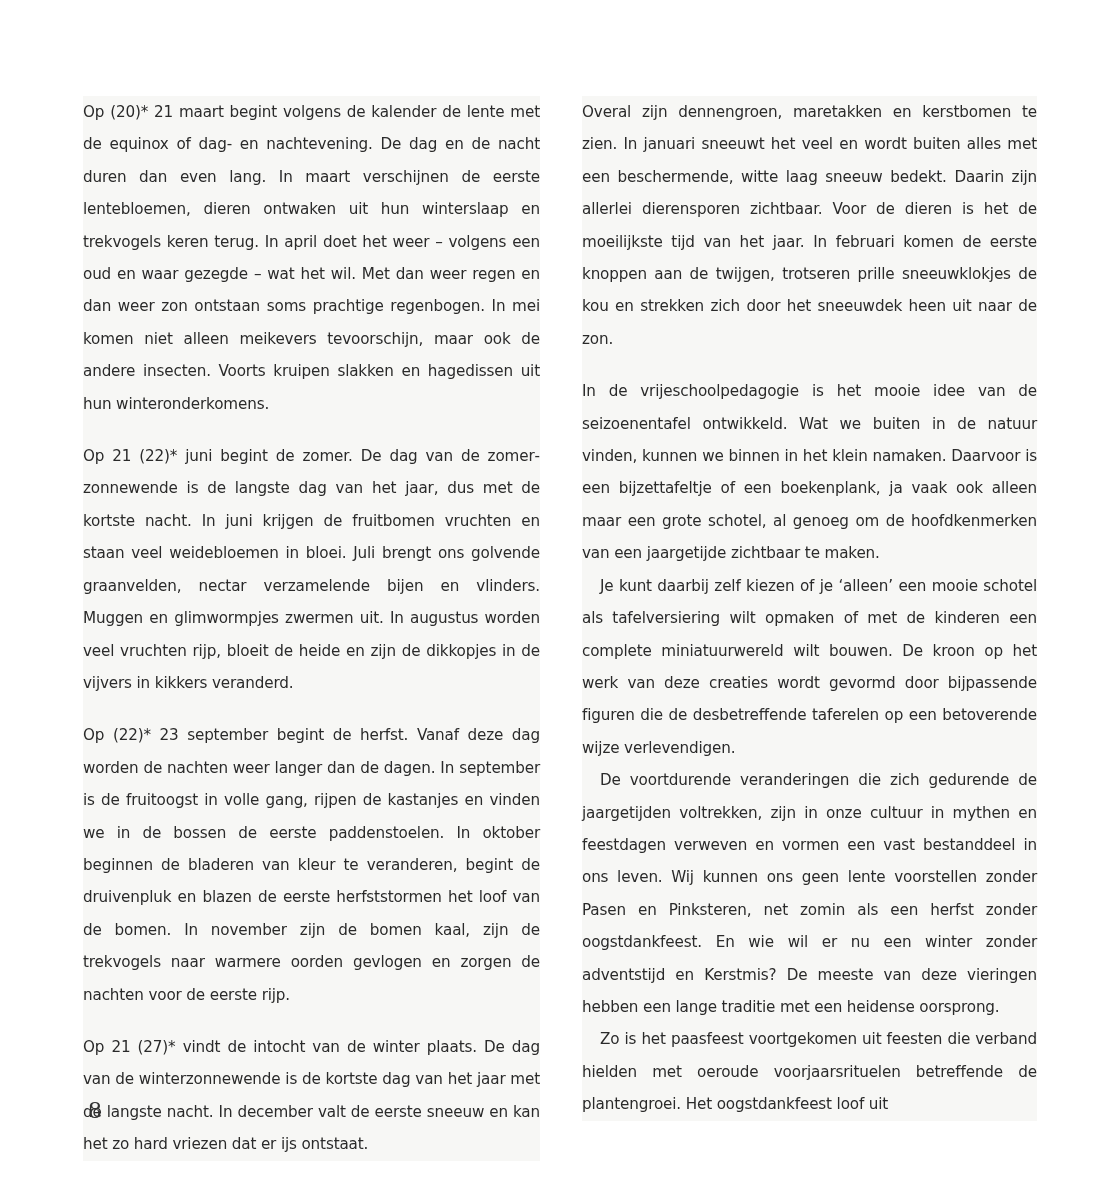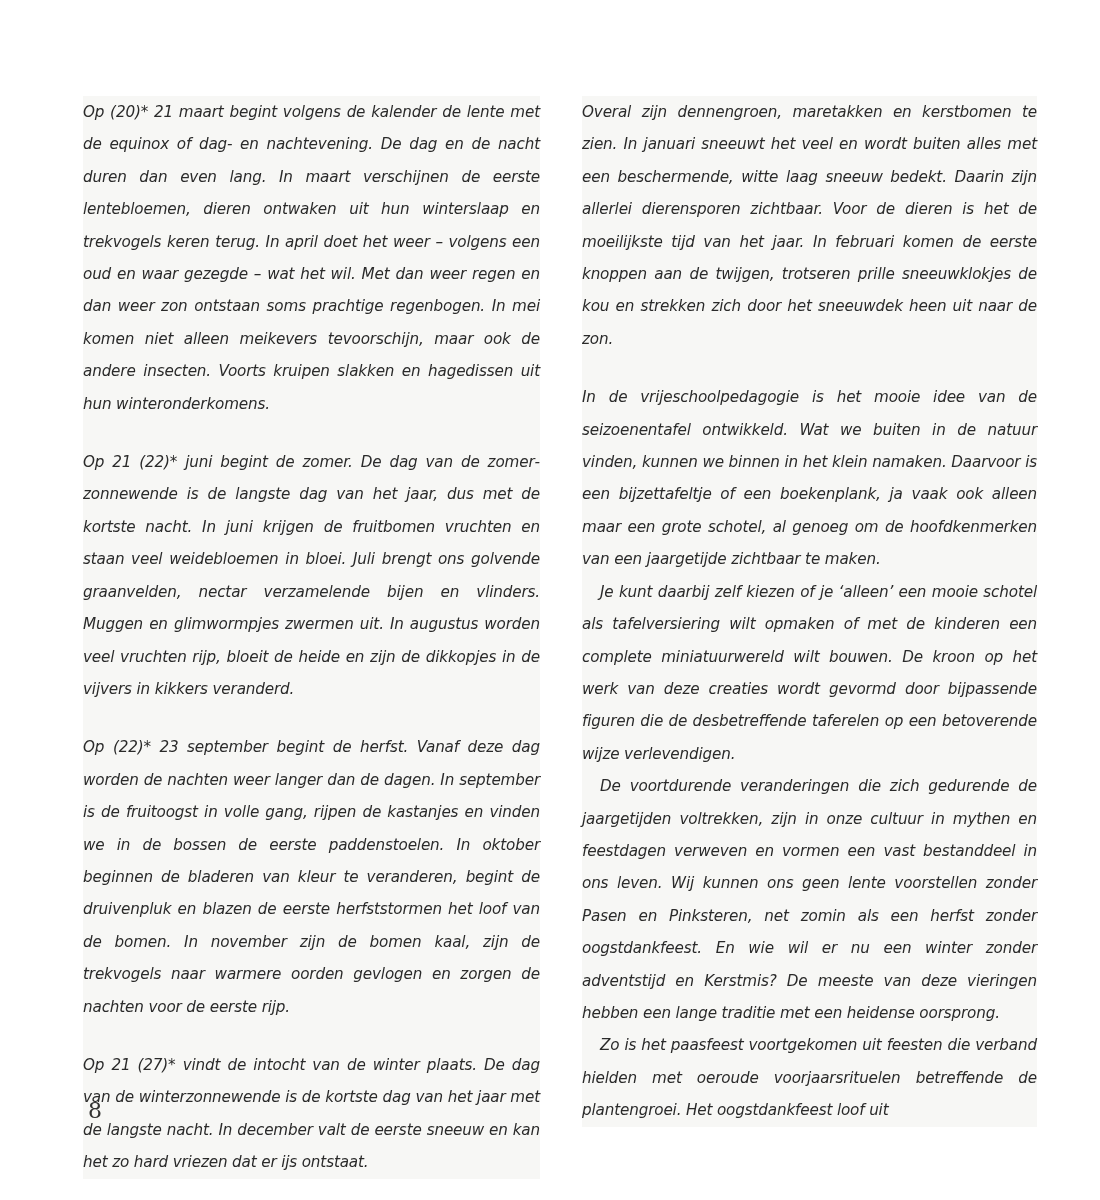--- a/index.html
+++ b/index.html
@@ -30,23 +30,22 @@
     word-spacing: 0px;
     background: #f7f7f5;
   }
   .column.left { left: 83px; }
   .column.right { left: 582px; width: 455px; }
   .para {
     margin: 0;
     text-align: justify;
     text-align-last: left;
     hyphens: manual;
-    font-style: italic;
   }
-  .para.spaced { margin-top: 26px; }
+  .para.spaced { margin-top: 20px; }
   .para.indent { text-indent: 18px; }
   .page-number {
     position: absolute;
     left: 88px;
     top: 1098px;
     font-family: "DejaVu Serif", serif;
     font-size: 22px;
     color: #333333;
   }
 </style>

